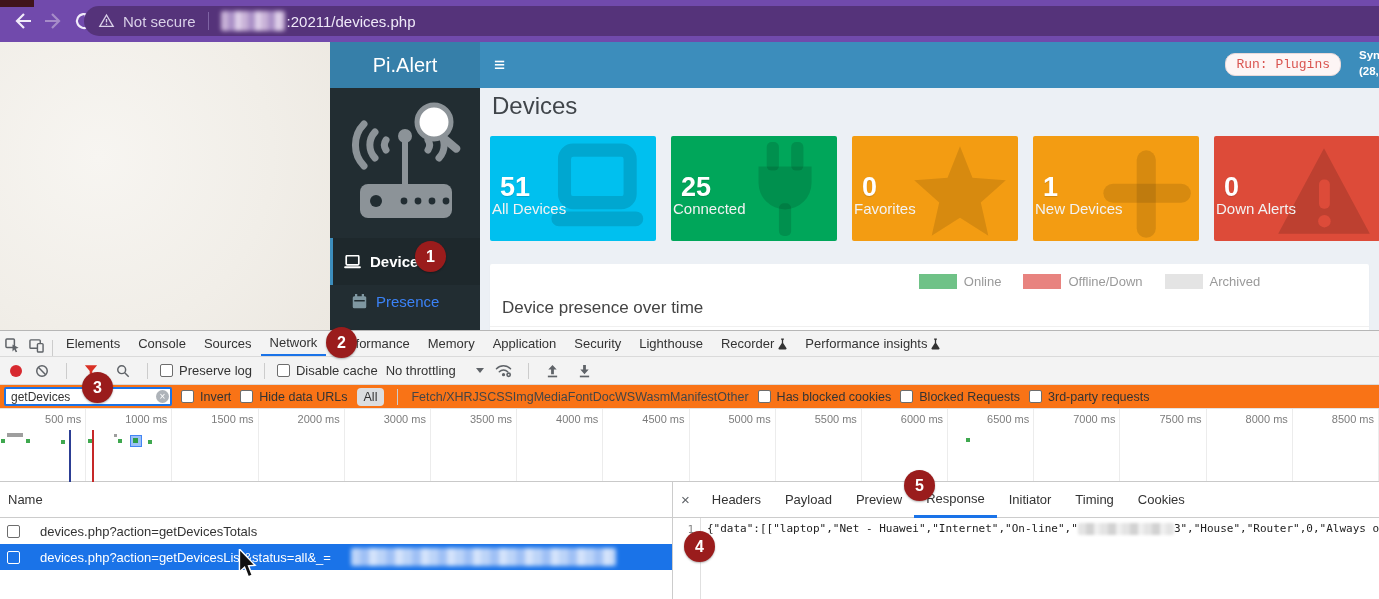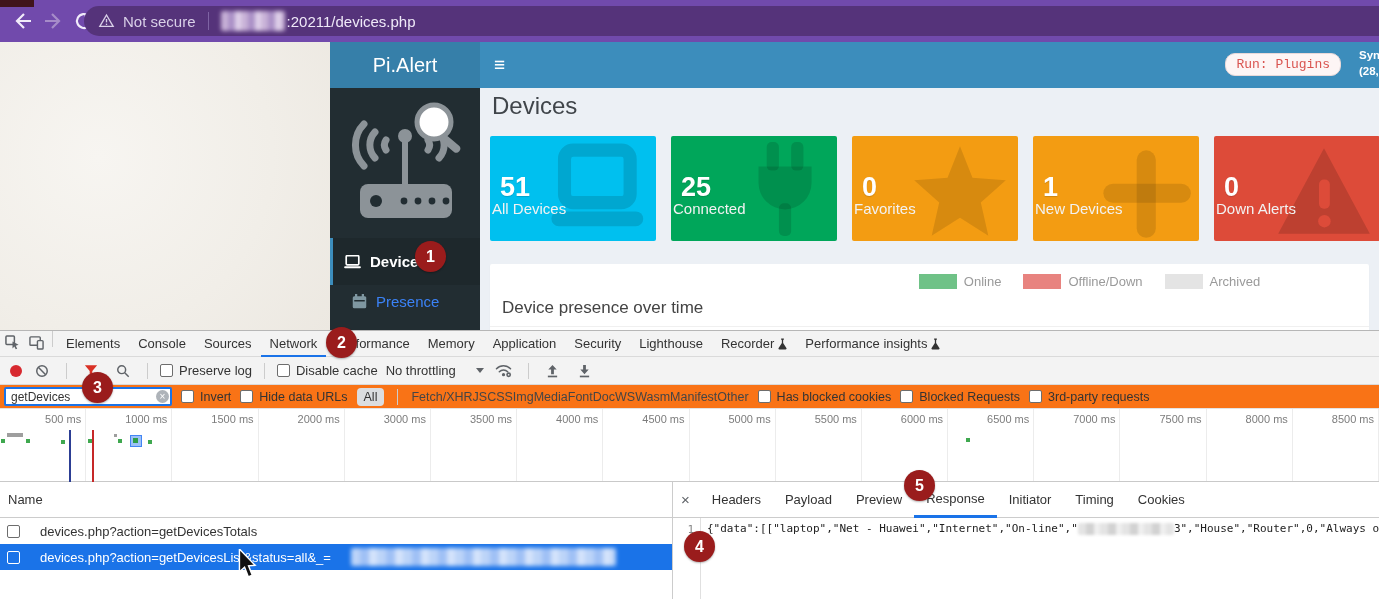--- a/index.html
+++ b/index.html
@@ -54,21 +54,21 @@
   #panel { left:10px; top:176px; width:879px; height:160px; background:#fff; border-radius:2px;
      box-shadow:0 1px 1px rgba(0,0,0,.1); }
   #panel-title { padding:9px 12px 8px; font-size:17px; color:#444; border-bottom:1px solid #f0f0f0; }
   #legend { display:flex; gap:22px; justify-content:center; margin-top:10px; padding-left:320px; }
   .leg { display:flex; align-items:center; gap:7px; font-size:13px; color:#9a9a9a; }
   .leg .sw { width:38px; height:15px; }
 
   
   #devtools { left:0; top:330px; width:1379px; height:269px; background:#fff; border-top:1px solid #b6b6b6;
      font-size:13px; color:#333; }
-  #dt-tabbar { height:26px; background:#f3f3f3; border-bottom:1px solid #dadada; display:flex; align-items:flex-start; }
+  #dt-tabbar { height:26px; background:#f3f3f3; border-bottom:1px solid #dadada; display:flex; align-items:flex-end; }
   .dt-icbtn { width:24px; height:22px; display:flex; align-items:center; justify-content:center; }
   .vsep { width:1px; height:16px; background:#ccc; margin:0 4px; }
   .dt-tab { padding:0 9px; height:25px; display:flex; align-items:center; gap:4px; white-space:nowrap; }
   .dt-tab.sel { border-bottom:2.5px solid #1a73e8; height:26px; }
   #dt-toolbar { height:28px; background:#f3f3f3; border-bottom:1px solid #dadada; display:flex; align-items:center;
      padding-left:10px; gap:8px; }
   #rec-dot { width:12px; height:12px; border-radius:50%; background:#d7292f; }
   .chk { width:13px; height:13px; border:1.5px solid #6d6d6d; border-radius:2px; background:#fff; flex:none; }
   .tb-item { display:flex; align-items:center; gap:6px; white-space:nowrap; }
   .caret { width:0; height:0; border-left:4px solid transparent; border-right:4px solid transparent;

